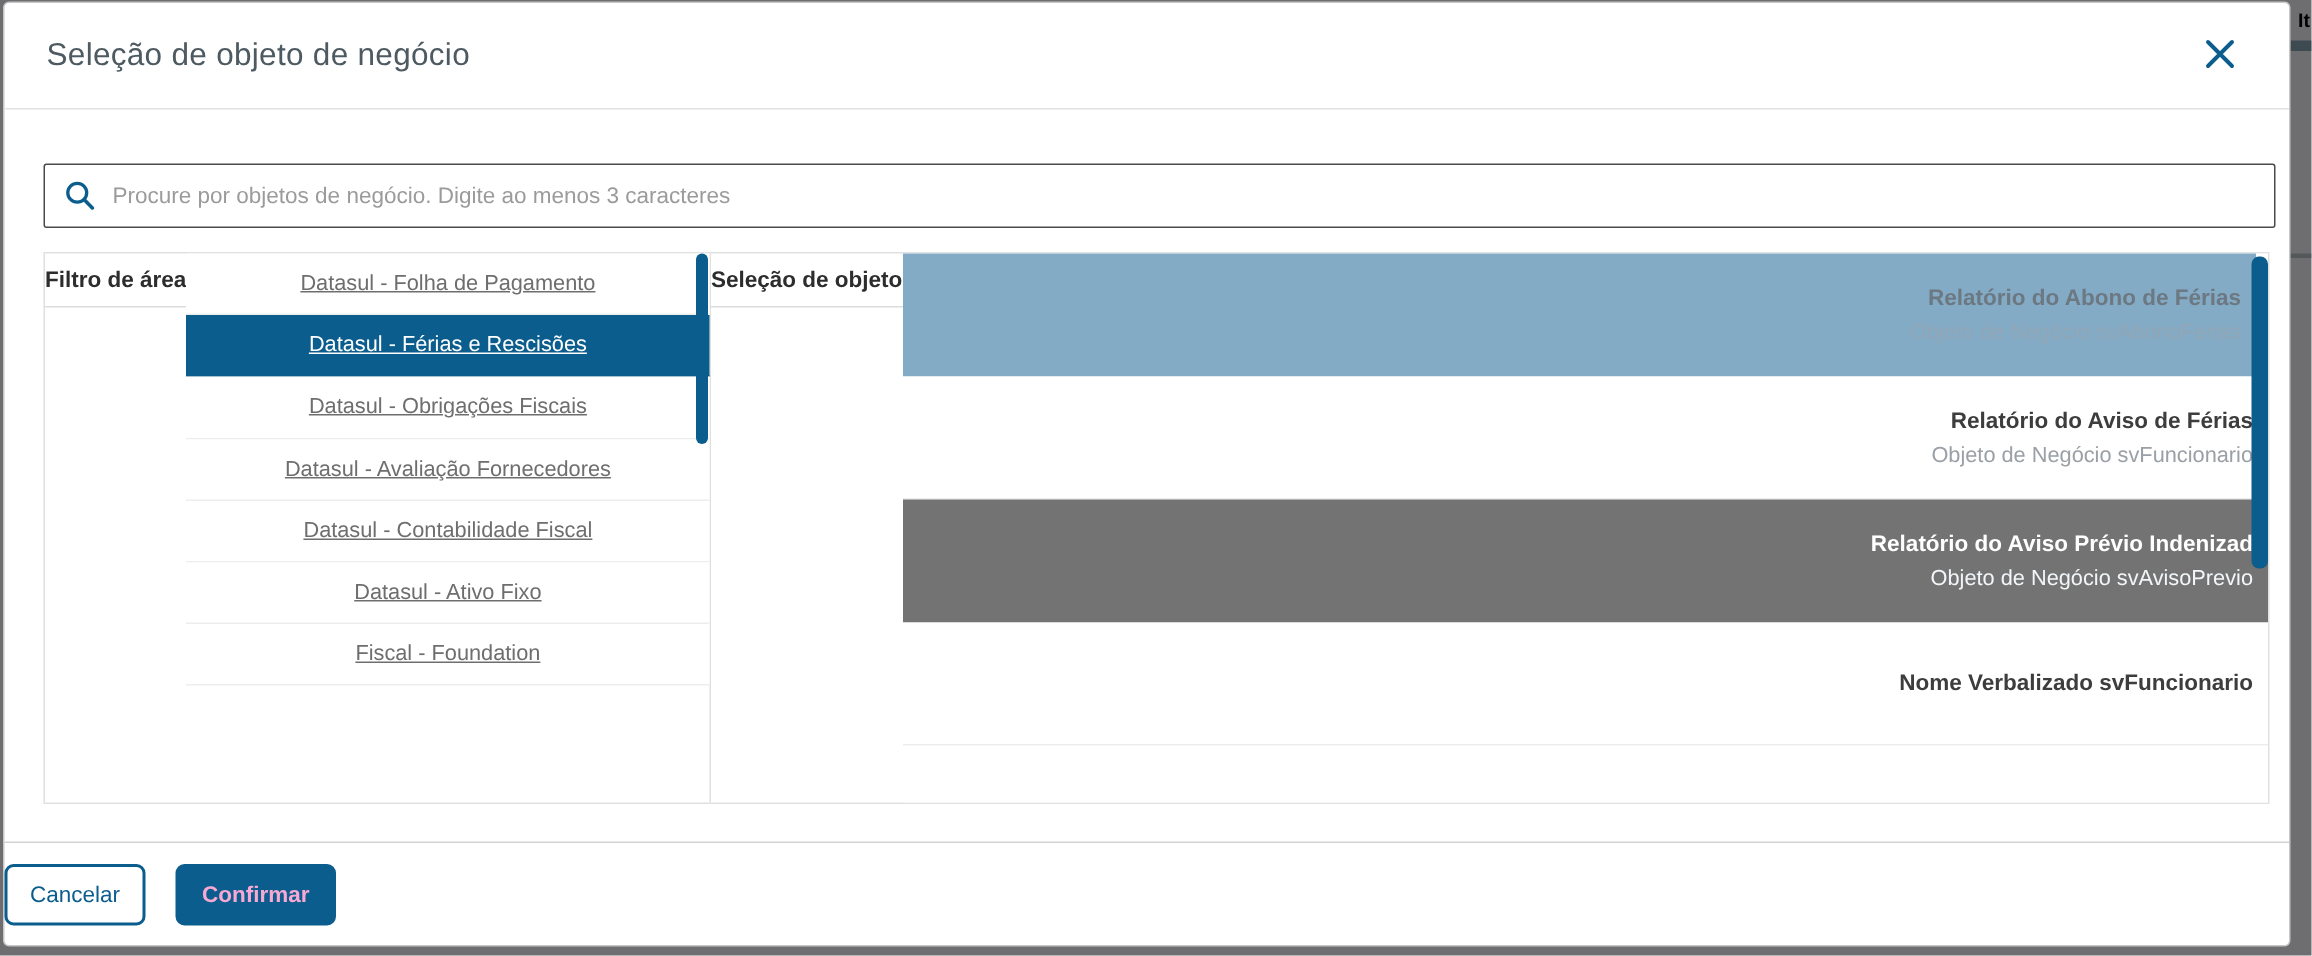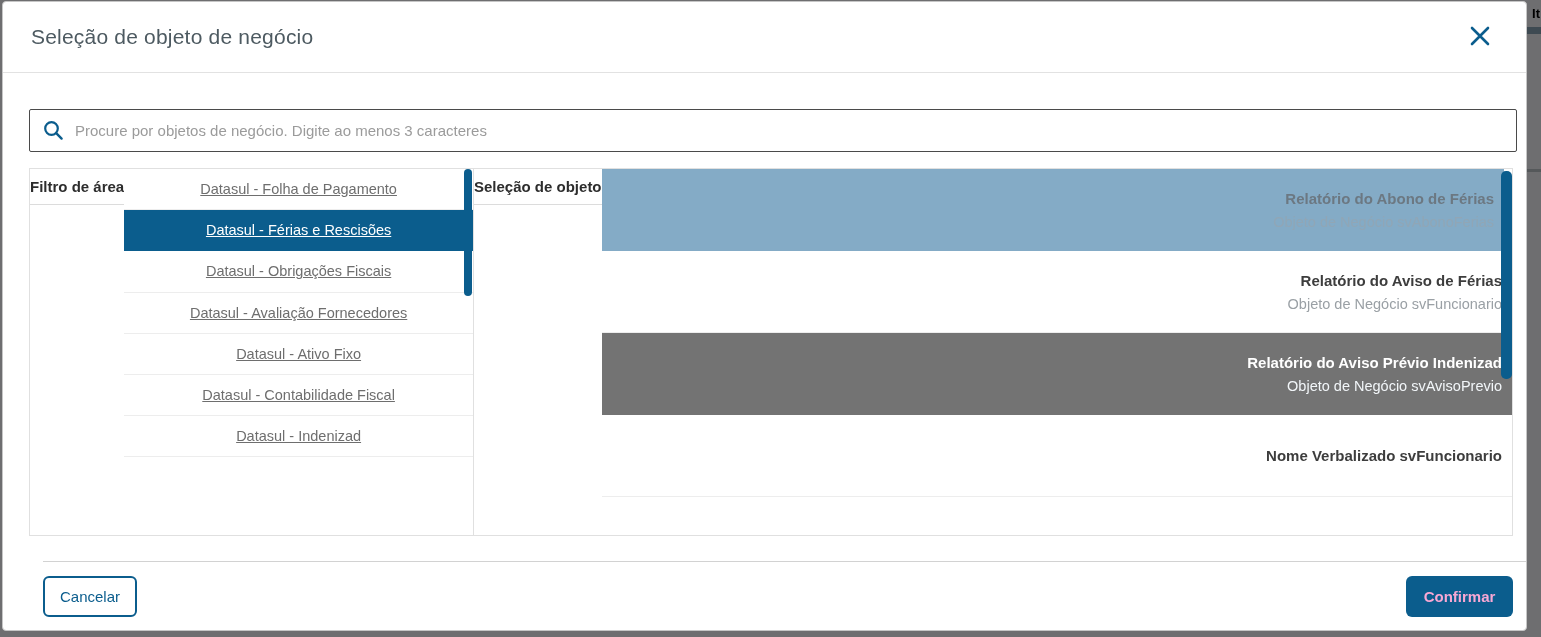--- a/index.html
+++ b/index.html
@@ -126,22 +126,22 @@
     position: absolute; right: 0; top: 2px;
     width: 11px; height: 208px;
     background: #0b5d8d; border-radius: 5px;
   }
 
   
   .modal-footer {
     margin-top: 25px;
     border-top: 1px solid #d2d2d2;
     height: 69px;
-    display: flex; align-items: center; justify-content: space-between;
-    gap: 3px; padding-right: 13px; margin-left: 40px;
+    display: flex; align-items: center; justify-content: flex-start;
+    gap: 20px; padding-right: 13px;
   }
   .btn {
     height: 41px; border-radius: 6px;
     font-family: "Liberation Sans", sans-serif;
     font-size: 15px; cursor: pointer;
     display: flex; align-items: center; justify-content: center;
   }
   .btn-cancel {
     width: 94px;
     background: #ffffff; color: #0b5d8d;
@@ -194,27 +194,27 @@
         <div class="area-item selected">
             <span>Datasul - Férias e Rescisões</span>
           </div>
         <div class="area-item">
             <span>Datasul - Obrigações Fiscais</span>
           </div>
         <div class="area-item">
             <span>Datasul - Avaliação Fornecedores</span>
           </div>
         <div class="area-item">
+            <span>Datasul - Contabilidade Fiscal</span>
+          </div>
+        <div class="area-item">
             <span>Datasul - Ativo Fixo</span>
           </div>
         <div class="area-item">
-            <span>Datasul - Contabilidade Fiscal</span>
-          </div>
-        <div class="area-item">
-            <span>Datasul - Indenizad</span>
+            <span>Fiscal - Foundation</span>
           </div>
         <div class="area-scroll-thumb"></div>
       </div>
     </div>
 
     <div class="panel panel-right">
       <div class="panel-header">Seleção de objeto</div>
       <div class="object-list">
 
         <div class="object-item hover">

